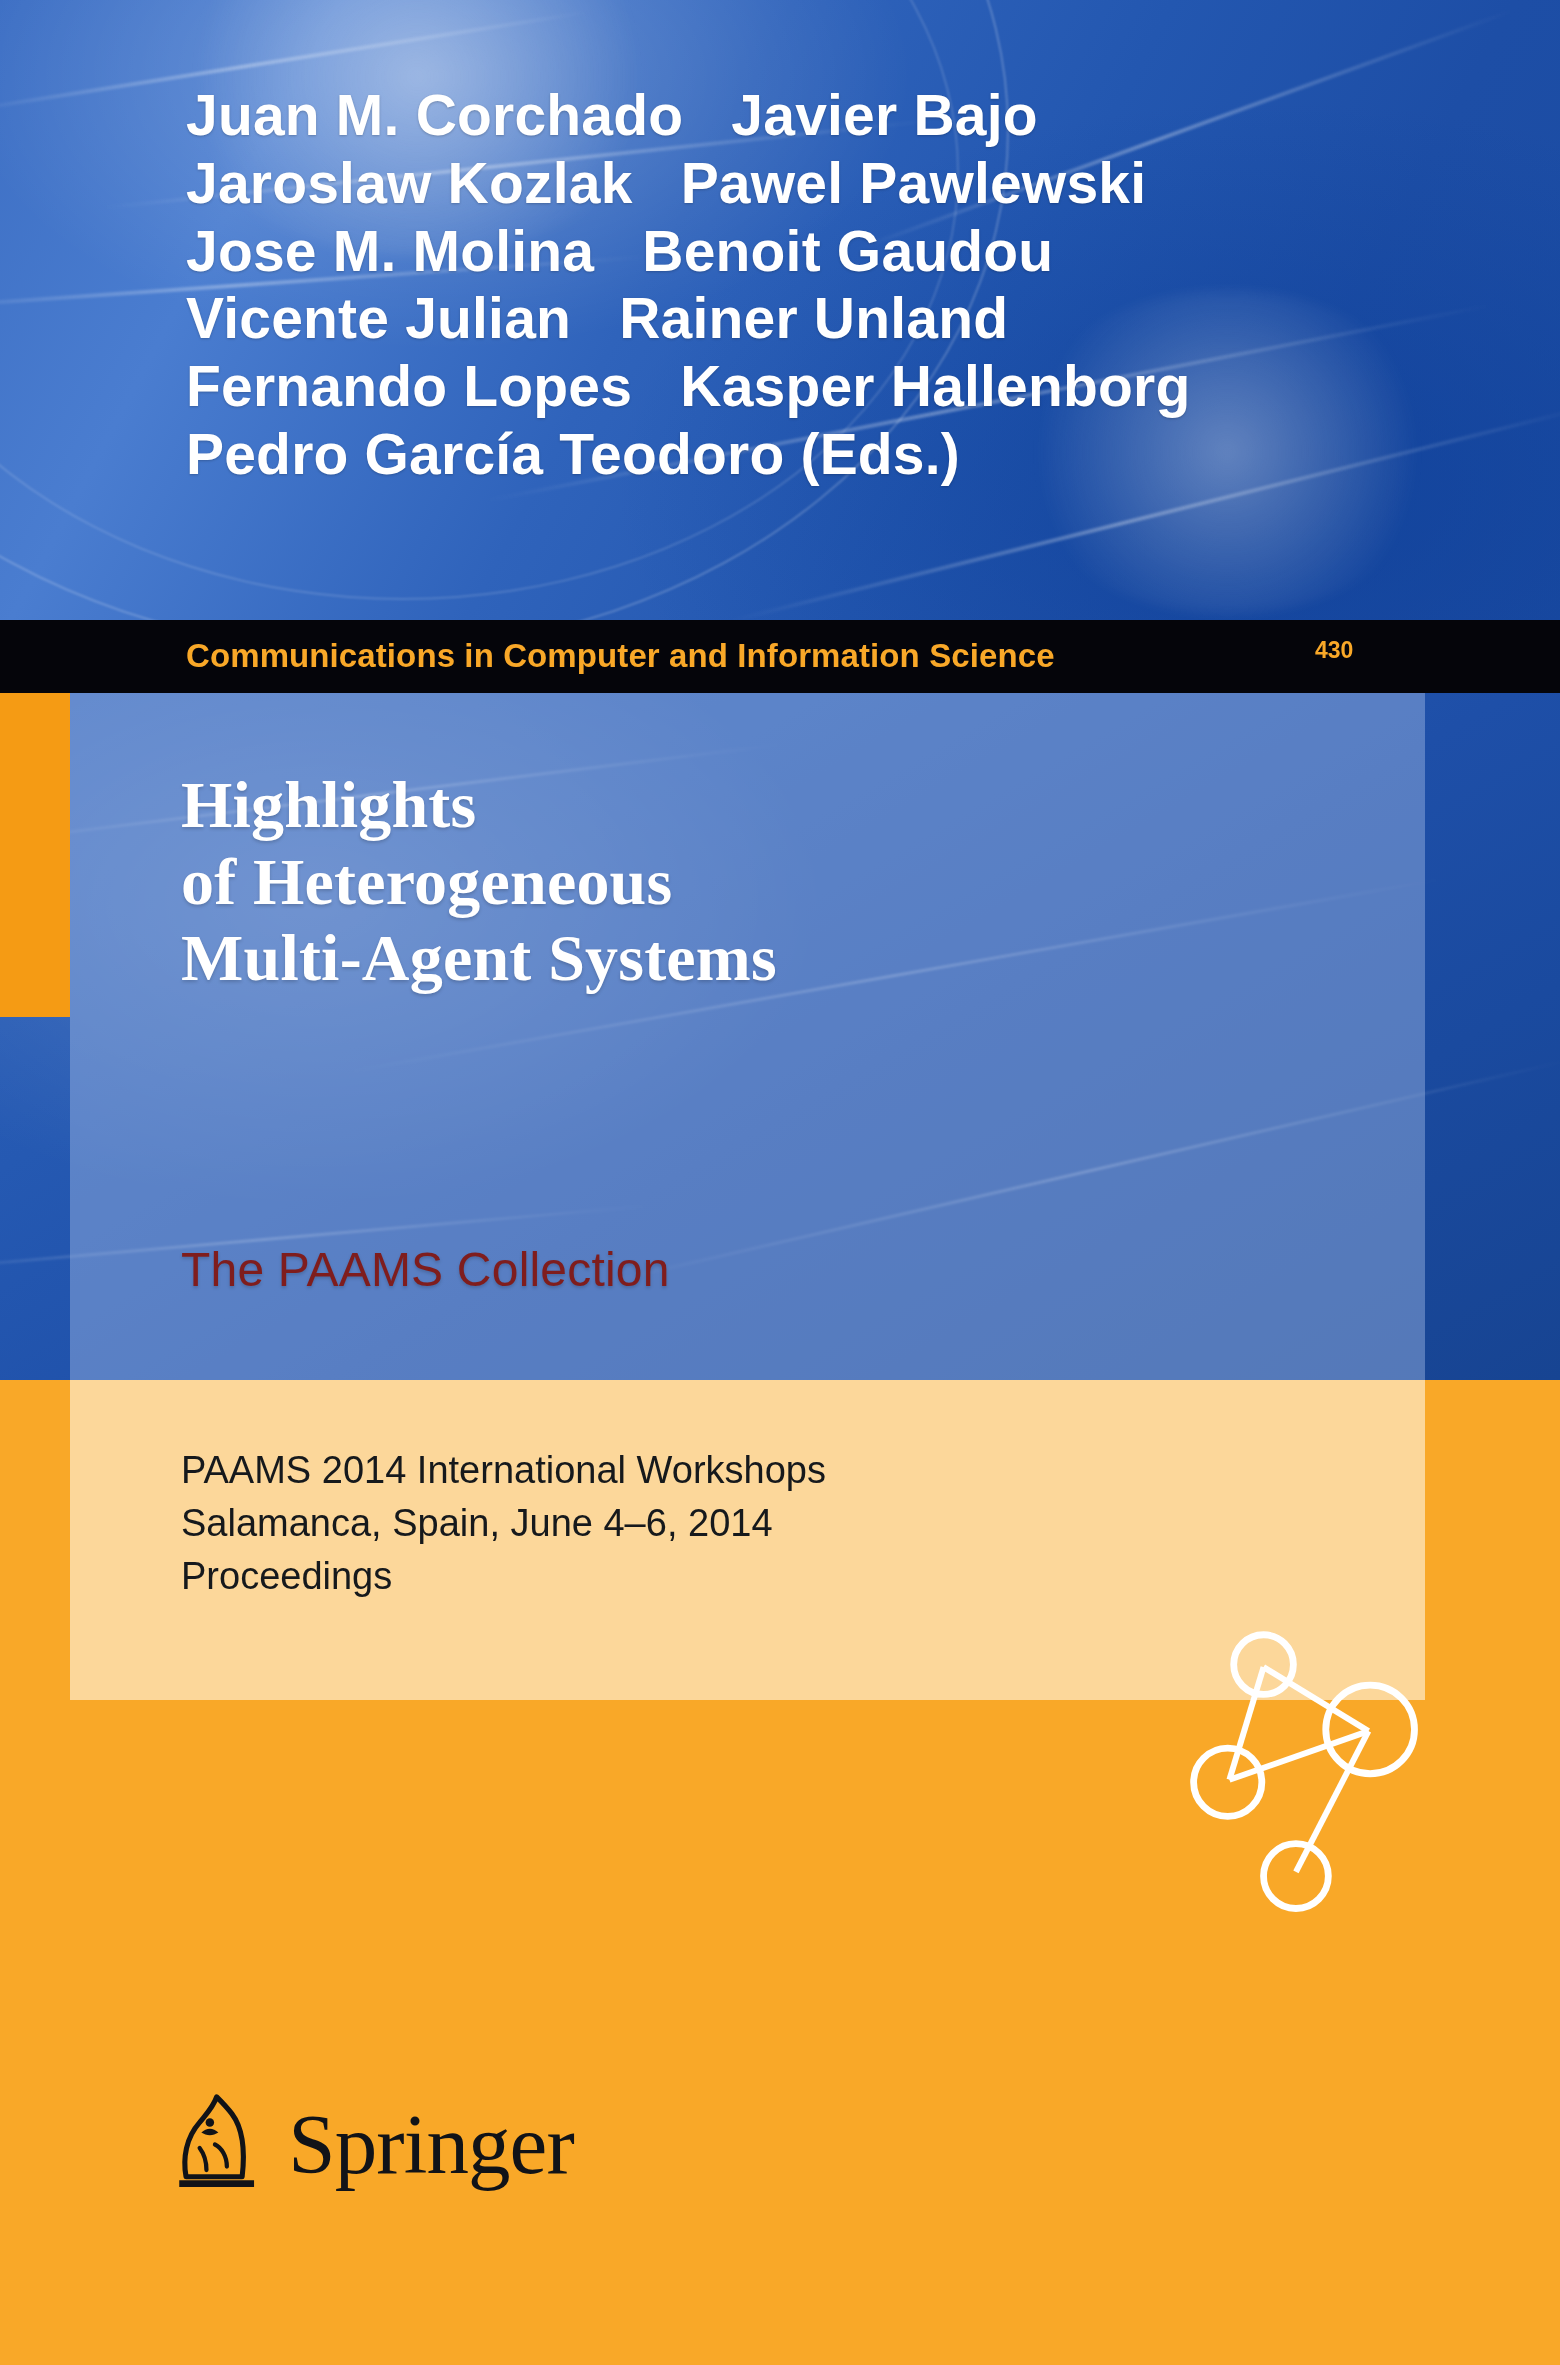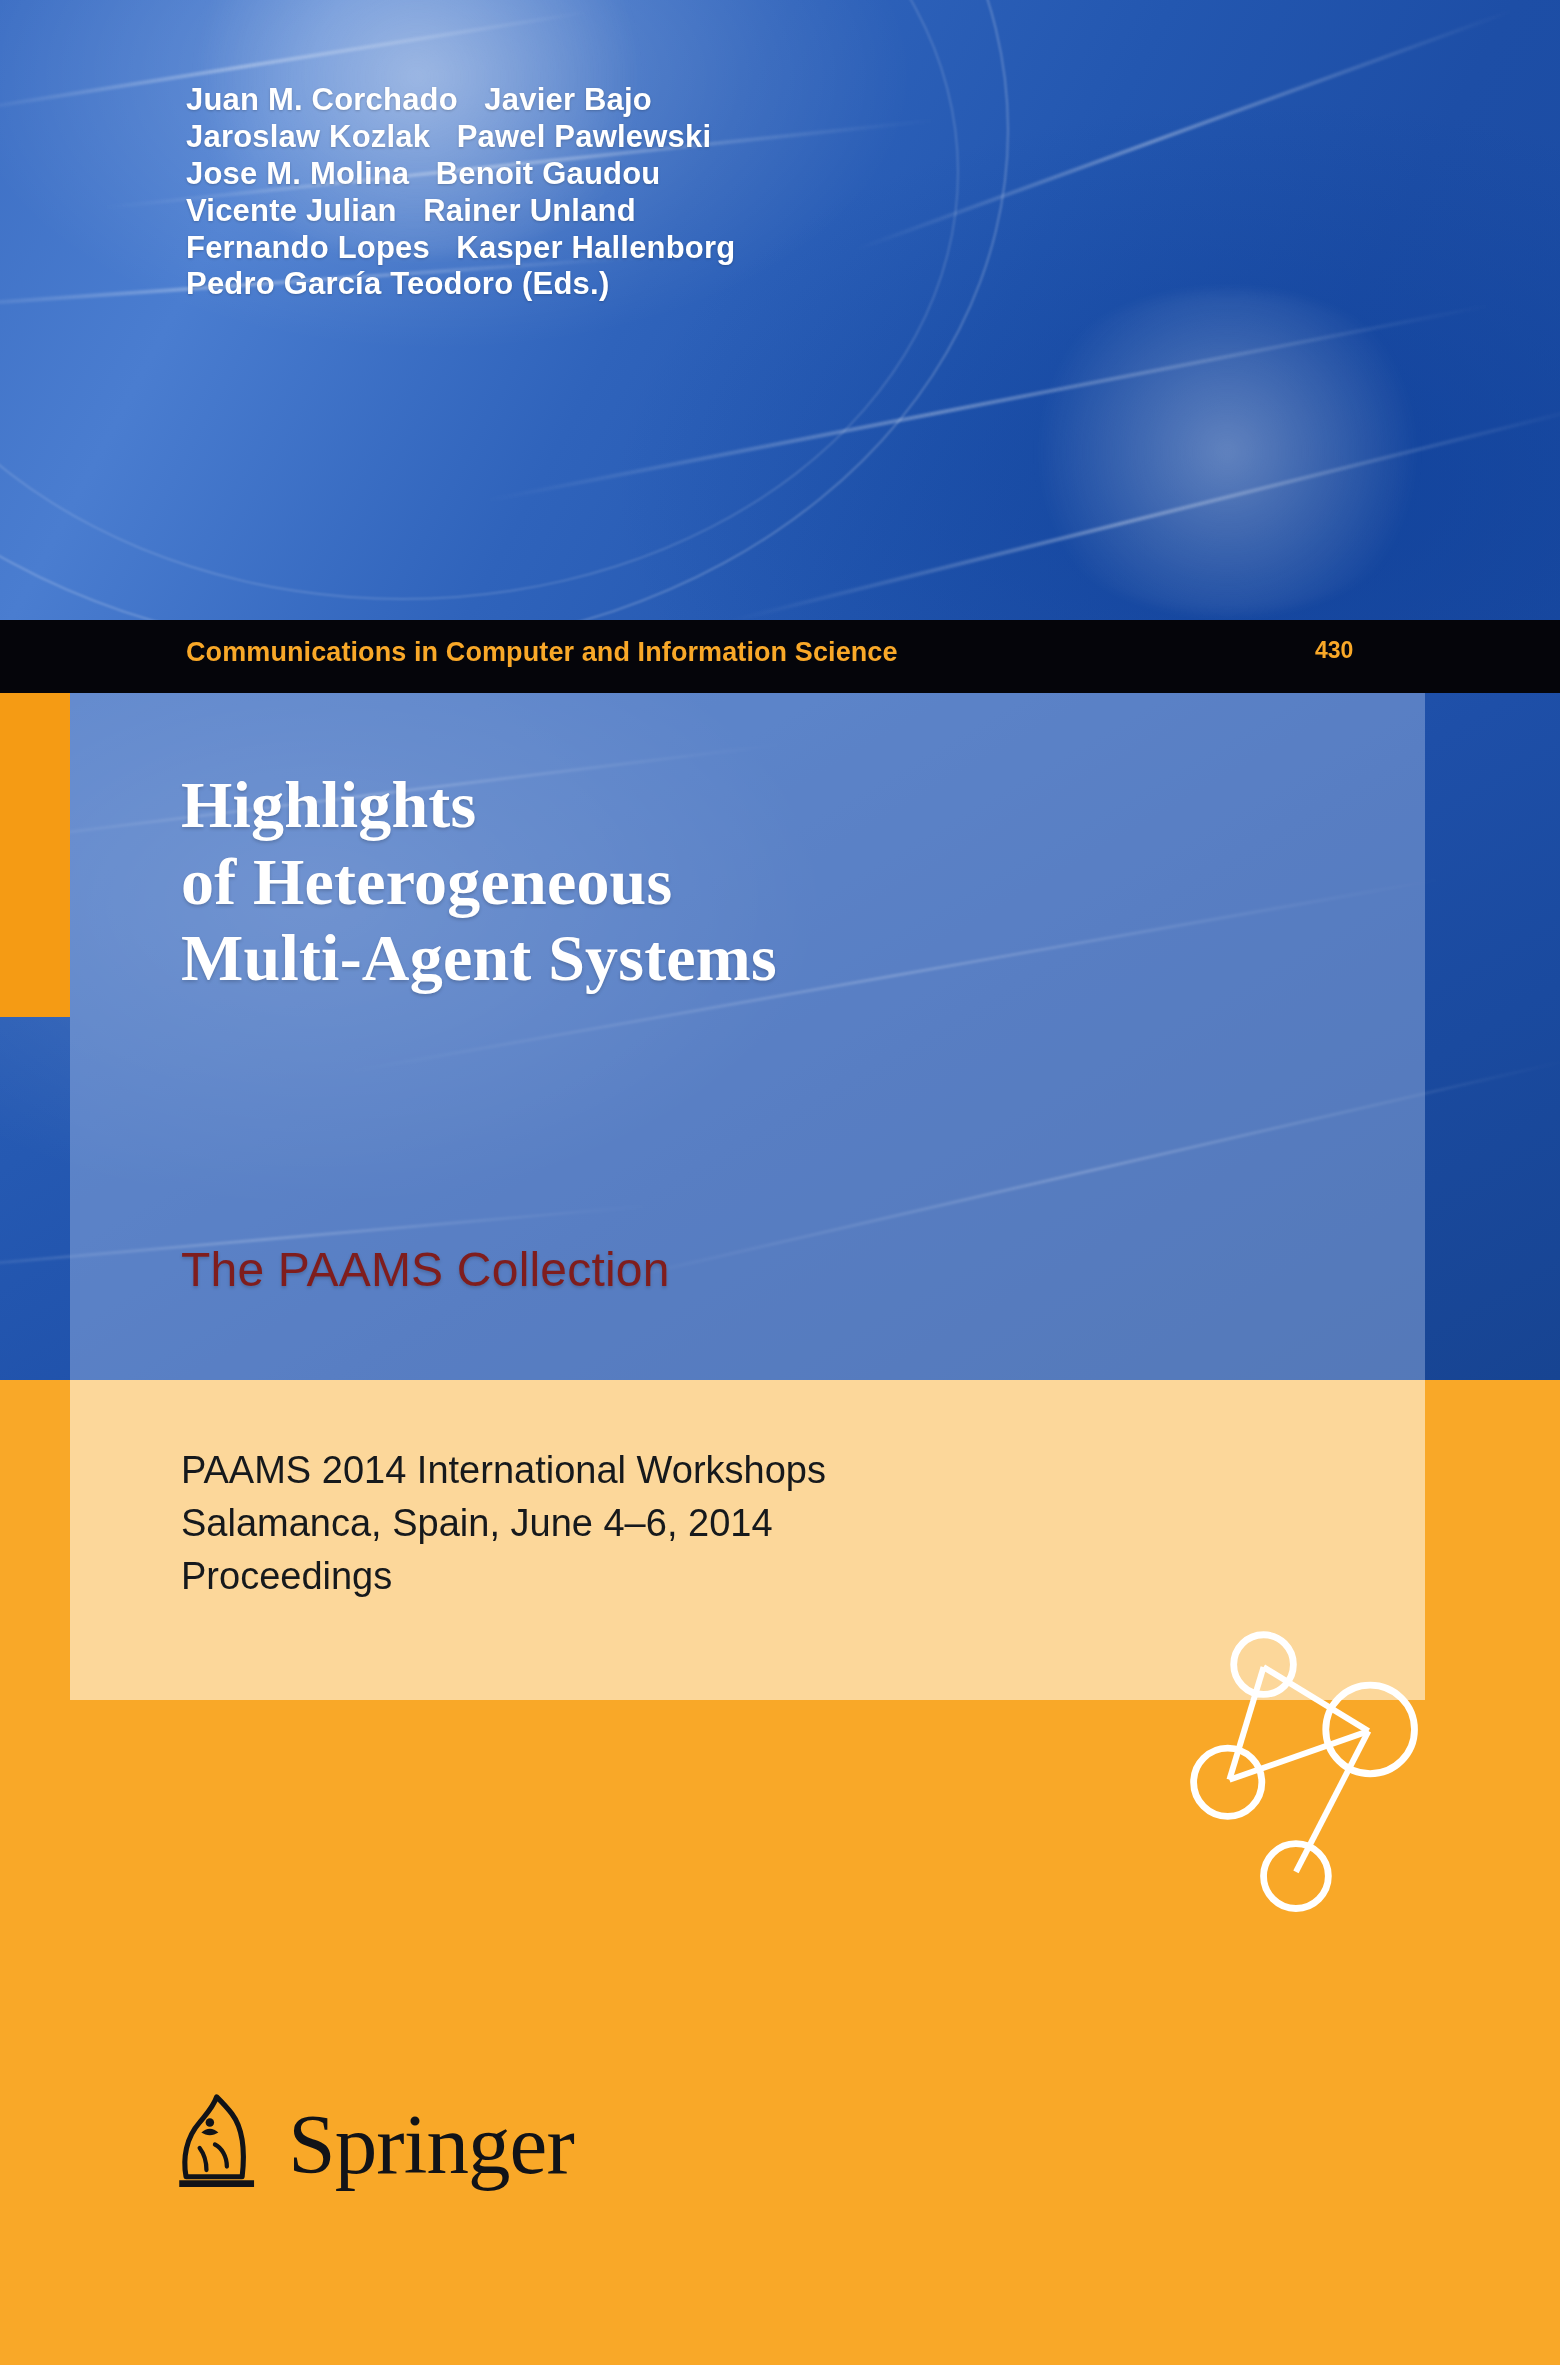--- a/index.html
+++ b/index.html
@@ -51,21 +51,21 @@
     filter: blur(5.1px);
   }
 
   
   .editors {
     position: absolute;
     left: 186px;
     top: 82px;
     width: 1210px;
     color: #ffffff;
-    font-size: 31px;
+    font-size: 57px;
     line-height: 1.19;
     font-weight: 700;
     letter-spacing: 0.2px;
     text-shadow: 0 0.9px 2.6px rgba(0,0,0,0.22);
   }
   .editors div { white-space: pre; }
 
   
   .series-band {
     position: absolute;
@@ -73,21 +73,21 @@
     top: 620px;
     width: 1560px;
     height: 73px;
     background: #05050a;
   }
   .series-title {
     position: absolute;
     left: 186px;
     top: 637px;
     color: #f9a828;
-    font-size: 27px;
+    font-size: 33px;
     font-weight: 700;
     letter-spacing: 0.1px;
   }
   .series-number {
     position: absolute;
     left: 1315px;
     top: 637px;
     color: #f9a828;
     font-size: 23px;
     font-weight: 700;

